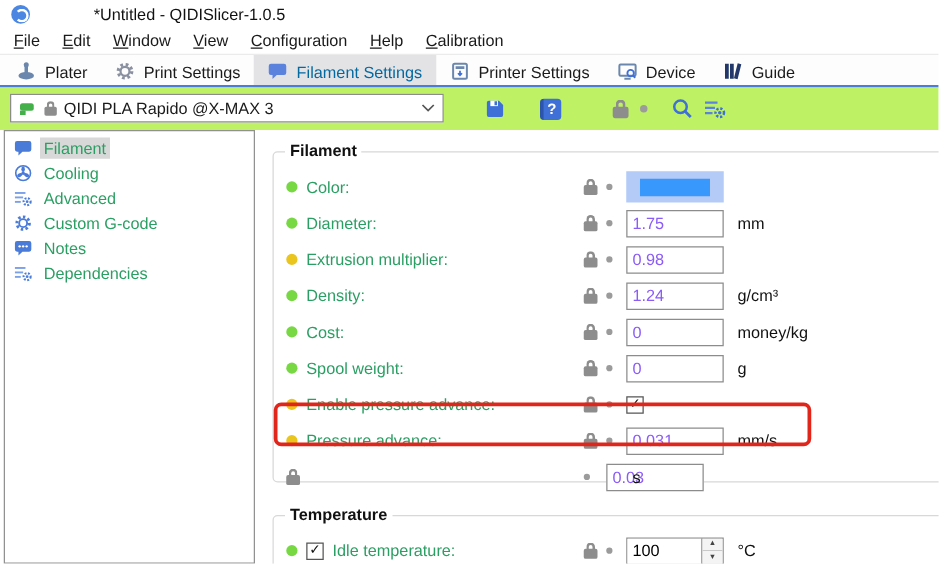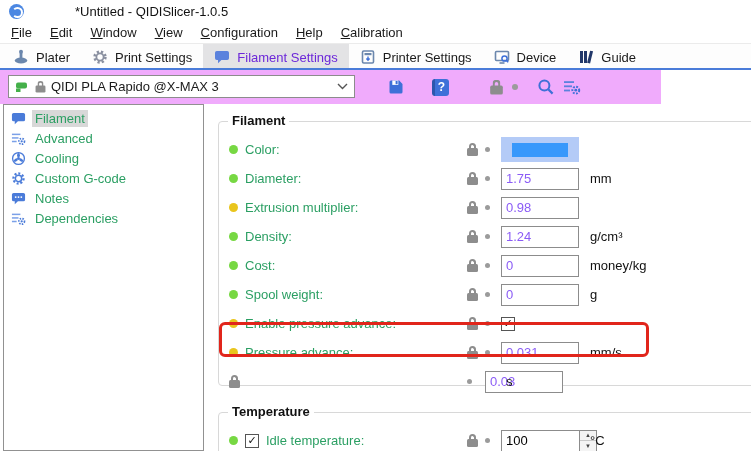--- a/index.html
+++ b/index.html
@@ -16,24 +16,24 @@
   .menubar{position:absolute;left:0;top:22px;width:751px;height:21px;display:flex;align-items:center;padding-left:2px;background:#fff;}
   .menu-item{padding:0 9px;height:21px;line-height:21px;cursor:default;}
   .menu-item::first-letter{text-decoration:underline;}
 
   
   .tabstrip{position:absolute;left:0;top:43px;width:751px;height:27px;background:#fdfdfd;border-top:1px solid #ebebeb;box-sizing:border-box;display:flex;align-items:stretch;padding-left:2px;}
   .tabstrip::after{content:"";position:absolute;left:0;bottom:0;width:751px;height:2px;background:#4a7cd9;}
   .tab{display:flex;align-items:center;gap:7px;padding:0 11px;cursor:default;}
   .tab .tab-label{white-space:nowrap;}
   .tab.active{background:#e3e3e5;}
-  .tab.active .tab-label{color:#6d28d9;}
-
-  
-  .toolbar{position:absolute;left:0;top:70px;width:661px;height:34px;background:#f0abfc;}
+  .tab.active .tab-label{color:#0369a1;}
+
+  
+  .toolbar{position:absolute;left:0;top:70px;width:751px;height:34px;background:#bef264;}
   .preset-combo{position:absolute;left:8px;top:5px;width:347px;height:23px;border:1px solid #8c8c8c;background:#fff;box-sizing:border-box;display:flex;align-items:center;padding:0 6px;gap:5px;}
   .preset-combo .preset-text{flex:1;white-space:nowrap;overflow:hidden;}
   .tb-ico{position:absolute;top:7px;width:20px;height:20px;display:flex;align-items:center;justify-content:center;}
   .help-badge{display:inline-flex;width:17px;height:17px;background:#3e70d8;color:#fff;border-radius:3px;align-items:center;justify-content:center;font-weight:bold;font-size:12px;border-left:3px solid #2c56ad;box-sizing:border-box;}
 
   
   .lock{width:11px;height:8px;background:#8d8d8d;border-radius:1.5px;position:relative;display:inline-block;margin-top:5px;flex:none;}
   .lock::before{content:"";position:absolute;top:-5px;left:2px;width:7px;height:7px;border:2px solid #8d8d8d;border-bottom:none;border-radius:4px 4px 0 0;box-sizing:border-box;}
   .lock.small{transform:scale(.9);}
   .dot{width:5px;height:5px;border-radius:50%;background:#9b9b9b;display:inline-block;}
@@ -52,21 +52,21 @@
   .label-cell{display:flex;align-items:center;gap:7px;}
   .bullet{width:9px;height:9px;border-radius:50%;flex:none;}
   .bullet.green{background:#77d843;}
   .bullet.yellow{background:#e9c51d;}
   .glabel{color:#2b9f63;white-space:nowrap;}
   .field{width:78px;height:22px;border:1px solid #8c8c8c;box-sizing:border-box;font-family:"Liberation Sans",sans-serif;font-size:13px;padding:0 4px;background:#fff;color:#8b5cf6;border-radius:0;}
   .unit{color:#111;padding-left:5px;white-space:nowrap;}
   .swatch{width:78px;height:25px;background:#b4cbf7;display:flex;align-items:center;justify-content:center;cursor:pointer;}
   .swatch-inner{width:56px;height:14px;background:#3898fb;}
   .checkbox{width:14px;height:14px;border:1px solid #555;background:#fff;display:inline-flex;align-items:center;justify-content:center;font-size:11px;line-height:1;color:#111;box-sizing:border-box;cursor:pointer;}
-  .spinfield{display:flex;width:96px;height:22px;border:1px solid #8c8c8c;box-sizing:border-box;}
+  .spinfield{display:flex;width:78px;height:22px;border:1px solid #8c8c8c;box-sizing:border-box;}
   .spinfield input{flex:1;border:none;min-width:0;font-family:"Liberation Sans",sans-serif;font-size:13px;padding:0 4px;outline:none;}
   .spin{width:16px;display:flex;flex-direction:column;border-left:1px solid #8c8c8c;}
   .spin span{flex:1;display:flex;align-items:center;justify-content:center;font-size:6px;color:#444;background:#f4f4f4;cursor:pointer;}
   .spin span:first-child{border-bottom:1px solid #c9c9c9;}
 
   .red-annot{position:absolute;left:219px;top:322px;width:430px;height:35px;border:3px solid #e1251b;border-radius:6px;box-sizing:border-box;z-index:6;pointer-events:none;}
 
   svg{display:block;}
 </style>
 </head>
@@ -209,40 +209,40 @@
       <span>
           <svg width="15" height="15" viewBox="0 0 16 16">
             <path d="M2.8 2h10.4a1.8 1.8 0 0 1 1.8 1.8v5.4a1.8 1.8 0 0 1-1.8 1.8H7.4l-3.4 3.2v-3.2H2.8A1.8 1.8 0 0 1 1 9.2V3.8A1.8 1.8 0 0 1 2.8 2z" fill="#4a7bd9"></path>
           </svg>
         </span>
       <span class="side-label">Filament</span>
     </div>
     <div class="side-item">
       <span>
           <svg width="15" height="15" viewBox="0 0 16 16">
+            <circle cx="8" cy="8" r="6.3" fill="none" stroke="#4a7bd9" stroke-width="1.4"></circle>
+            <circle cx="8" cy="8" r="1.5" fill="#4a7bd9"></circle>
+            <ellipse cx="8" cy="4.6" rx="1.5" ry="2.4" fill="#4a7bd9"></ellipse>
+            <ellipse cx="8" cy="4.6" rx="1.5" ry="2.4" fill="#4a7bd9" transform="rotate(120 8 8)"></ellipse>
+            <ellipse cx="8" cy="4.6" rx="1.5" ry="2.4" fill="#4a7bd9" transform="rotate(240 8 8)"></ellipse>
+          </svg>
+        </span>
+      <span class="side-label">Cooling</span>
+    </div>
+    <div class="side-item">
+      <span>
+          <svg width="15" height="15" viewBox="0 0 16 16">
             <rect x="1" y="2.8" width="9" height="1.6" fill="#7aa0e8"></rect>
             <rect x="1" y="6.6" width="7" height="1.6" fill="#7aa0e8"></rect>
             <rect x="1" y="10.4" width="5" height="1.6" fill="#7aa0e8"></rect>
             <circle cx="11.4" cy="11" r="3" fill="none" stroke="#4a7bd9" stroke-width="1.8" stroke-dasharray="1.6 1.3"></circle>
             <circle cx="11.4" cy="11" r="1.2" fill="#4a7bd9"></circle>
           </svg>
         </span>
       <span class="side-label">Advanced</span>
-    </div>
-    <div class="side-item">
-      <span>
-          <svg width="15" height="15" viewBox="0 0 16 16">
-            <circle cx="8" cy="8" r="6.3" fill="none" stroke="#4a7bd9" stroke-width="1.4"></circle>
-            <circle cx="8" cy="8" r="1.5" fill="#4a7bd9"></circle>
-            <ellipse cx="8" cy="4.6" rx="1.5" ry="2.4" fill="#4a7bd9"></ellipse>
-            <ellipse cx="8" cy="4.6" rx="1.5" ry="2.4" fill="#4a7bd9" transform="rotate(120 8 8)"></ellipse>
-            <ellipse cx="8" cy="4.6" rx="1.5" ry="2.4" fill="#4a7bd9" transform="rotate(240 8 8)"></ellipse>
-          </svg>
-        </span>
-      <span class="side-label">Cooling</span>
     </div>
     <div class="side-item">
       <span>
           <svg width="15" height="15" viewBox="0 0 16 16">
             <circle cx="8" cy="8" r="5.4" fill="none" stroke="#4a7bd9" stroke-width="2.4" stroke-dasharray="2.1 2"></circle>
             <circle cx="8" cy="8" r="3.4" fill="none" stroke="#4a7bd9" stroke-width="1.6"></circle>
           </svg>
         </span>
       <span class="side-label">Custom G-code</span>
     </div>

